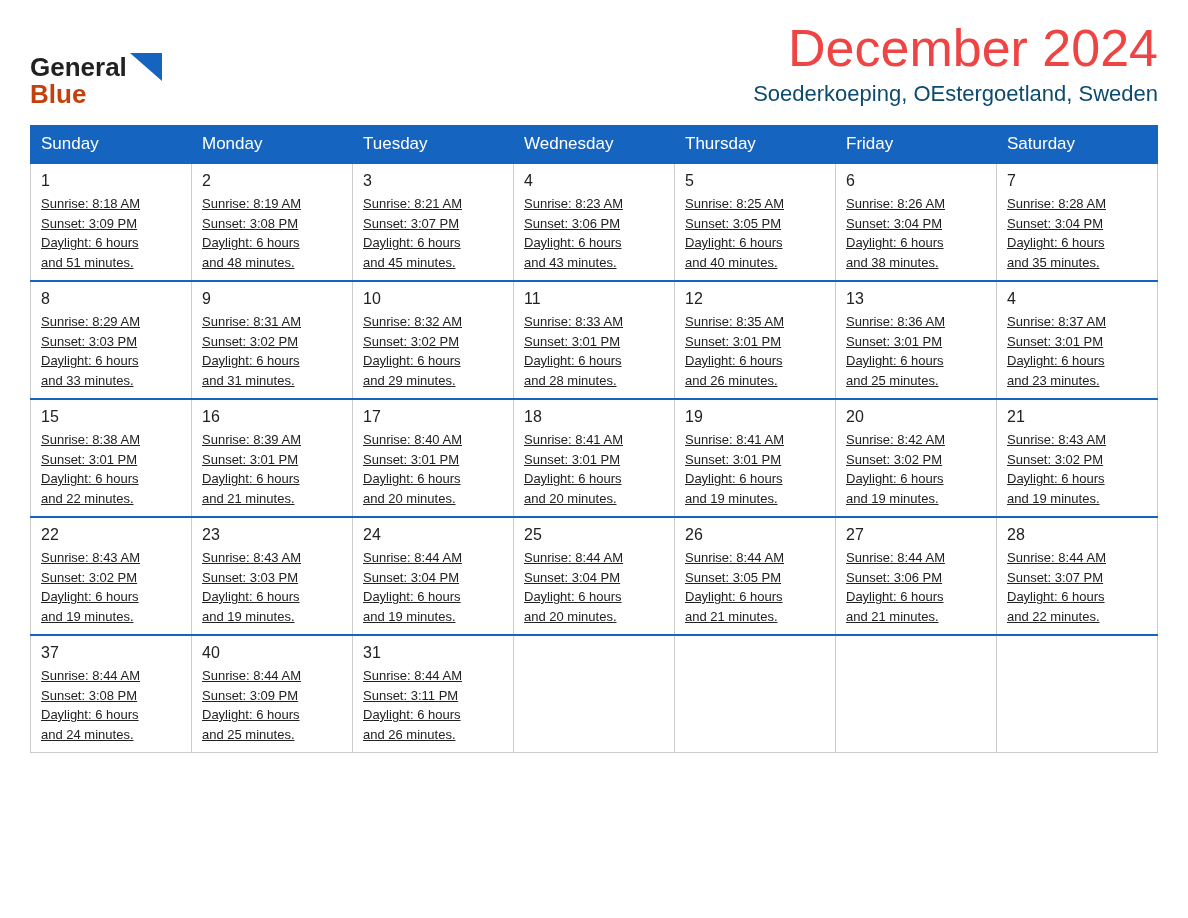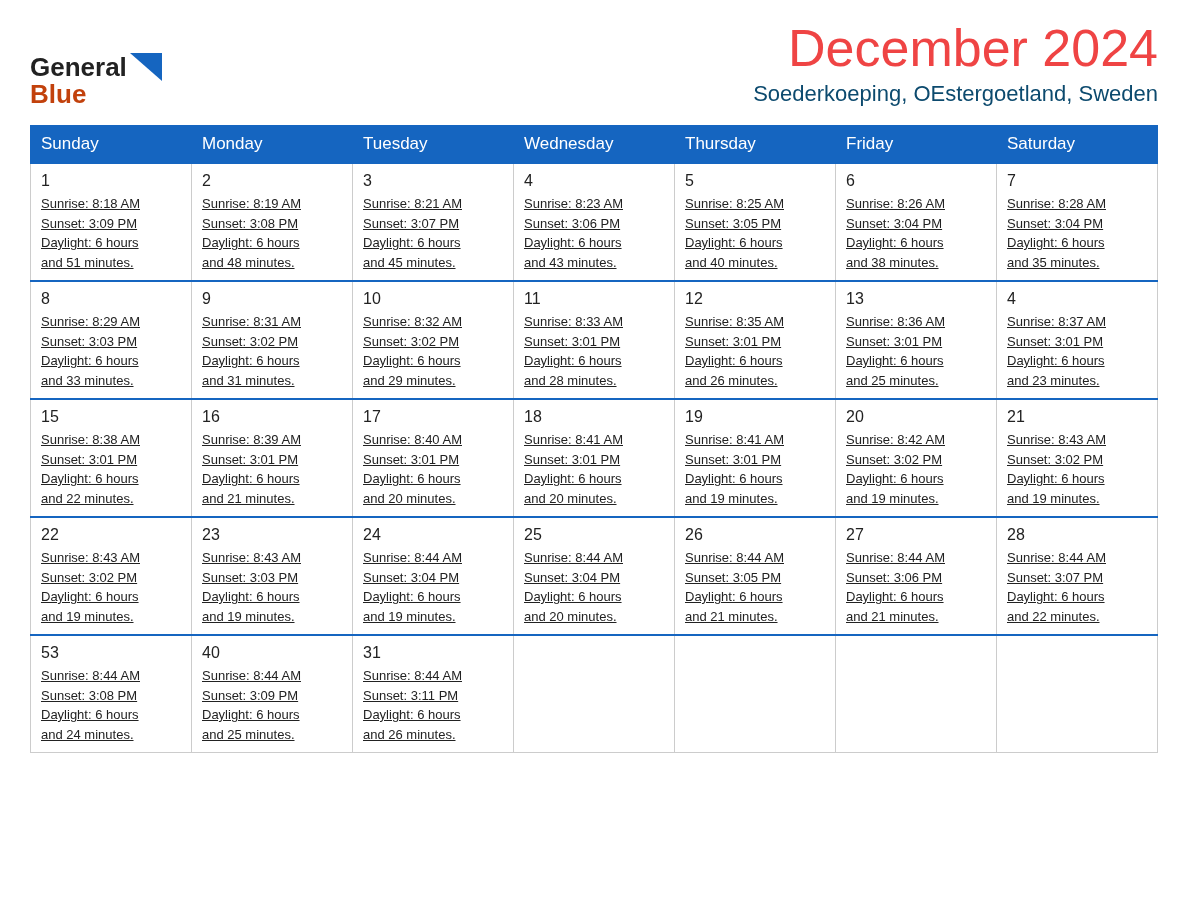--- a/index.html
+++ b/index.html
@@ -259,21 +259,21 @@
           <span class="day-number">27</span>
           <div class="day-info">Sunrise: 8:44 AM<br>Sunset: 3:06 PM<br>Daylight: 6 hours<br>and 21 minutes.</div>
         </td>
         <td>
           <span class="day-number">28</span>
           <div class="day-info">Sunrise: 8:44 AM<br>Sunset: 3:07 PM<br>Daylight: 6 hours<br>and 22 minutes.</div>
         </td>
       </tr>
       <tr>
         <td>
-          <span class="day-number">53</span>
+          <span class="day-number">37</span>
           <div class="day-info">Sunrise: 8:44 AM<br>Sunset: 3:08 PM<br>Daylight: 6 hours<br>and 24 minutes.</div>
         </td>
         <td>
           <span class="day-number">40</span>
           <div class="day-info">Sunrise: 8:44 AM<br>Sunset: 3:09 PM<br>Daylight: 6 hours<br>and 25 minutes.</div>
         </td>
         <td>
           <span class="day-number">31</span>
           <div class="day-info">Sunrise: 8:44 AM<br>Sunset: 3:11 PM<br>Daylight: 6 hours<br>and 26 minutes.</div>
         </td>

